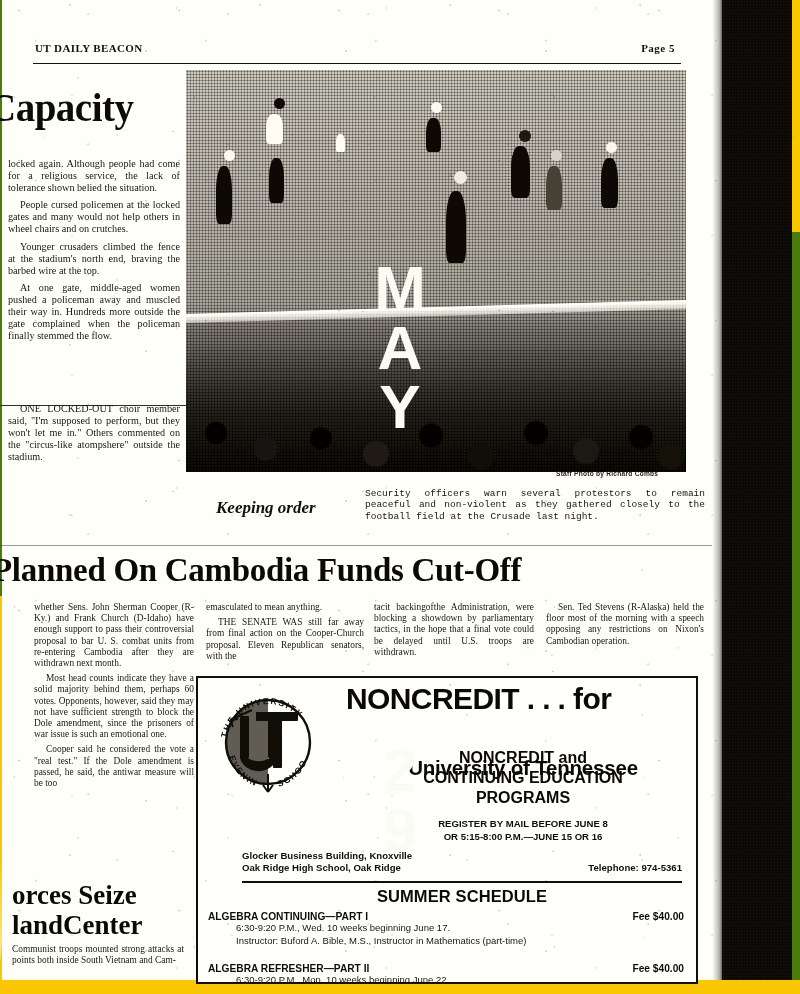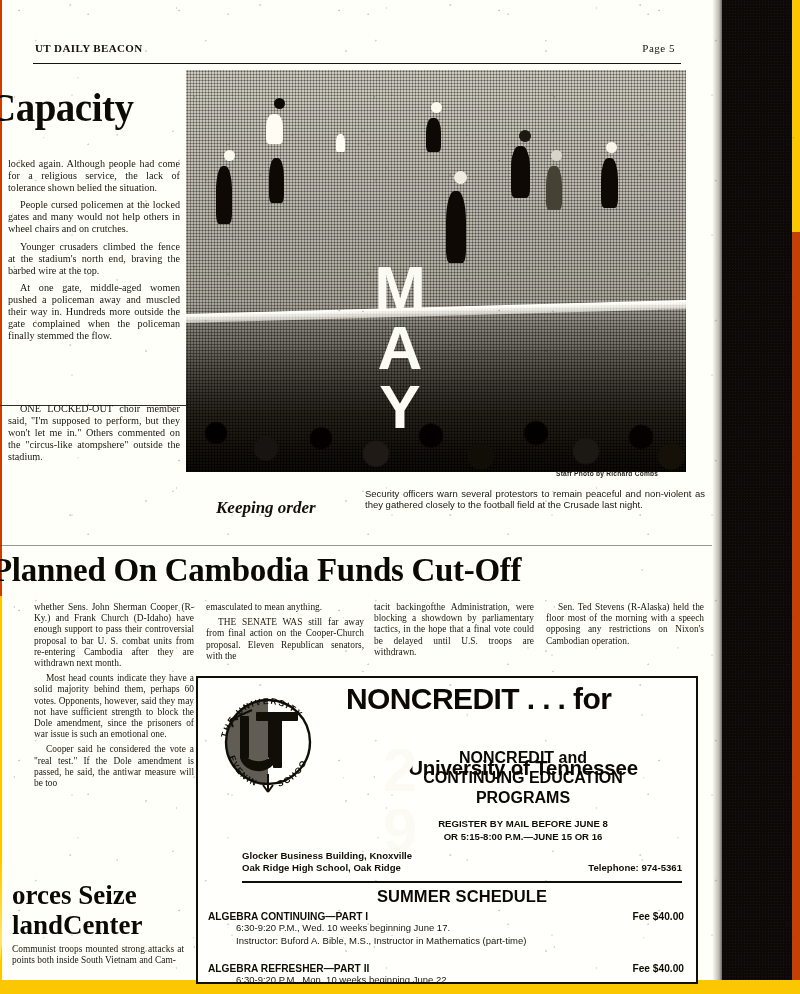--- a/index.html
+++ b/index.html
@@ -8,21 +8,21 @@
     width: 800px; height: 994px;
     background: #fdfdf2;
     font-family: "Liberation Serif", serif;
     overflow: hidden;
   }
 
   
   #scan {
     position: relative;
     width: 800px; height: 994px;
-    background: #c2410c;
+    background: #4d7c0f;
     overflow: hidden;
     filter: contrast(1.04);
   }
 
   
   .bed {
     position: absolute;
     background: #f5c400;
     z-index: 0;
   }
@@ -70,21 +70,21 @@
   }
   .masthead-title {
     position: absolute; left: 0; top: 0;
     font-family: "Liberation Serif", serif;
     font-weight: 700; font-size: 11px; letter-spacing: .4px;
     color: #17140f;
   }
   .masthead-page {
     position: absolute; right: 0; top: 0;
     font-family: "Liberation Serif", serif;
-    font-weight: 400; font-size: 11px; letter-spacing: .5px;
+    font-weight: 700; font-size: 11px; letter-spacing: .5px;
     color: #17140f;
   }
   .rule-masthead {
     position: absolute; left: 33px; top: 63px; width: 648px; height: 0;
     border-top: 1.4px solid #1b1813; z-index: 5;
   }
 
   
   .kicker-capacity {
     position: absolute; left: -12px; top: 88px; width: 210px;
@@ -161,21 +161,21 @@
     color: #211e18; z-index: 7;
   }
   .cap-label {
     position: absolute; left: 216px; top: 498px;
     font-family: "Liberation Serif", serif;
     font-style: italic; font-weight: 700; font-size: 17px;
     color: #161310; z-index: 7;
   }
   .cap-body {
     position: absolute; left: 365px; top: 488px; width: 340px;
-    font-family: Liberation Sans, sans-serif;
+    font-family: Liberation Mono, monospace;
     font-size: 9.5px; line-height: 11.4px; text-align: justify;
     color: #1a1712; z-index: 7;
   }
 
   
   .rule-a { position: absolute; left: 0; top: 405px; width: 186px; height: 0;
             border-top: 1px solid #35312a; z-index: 6; }
   .rule-b { position: absolute; left: 0; top: 545px; width: 712px; height: 0;
             border-top: 1px solid #4a453c; z-index: 6; opacity:.55; }
 

